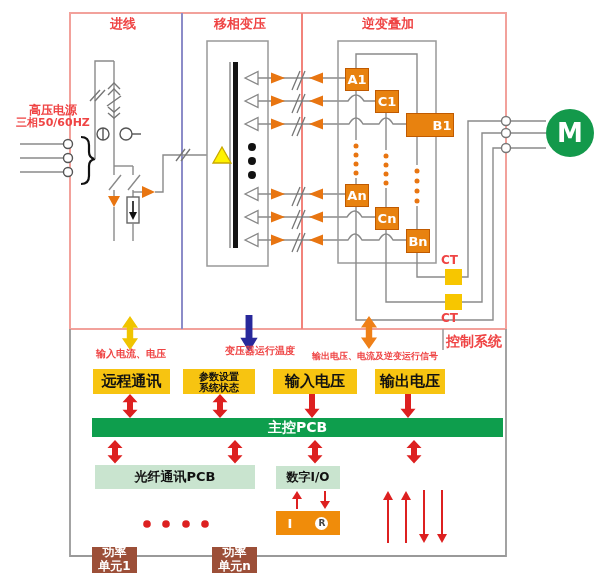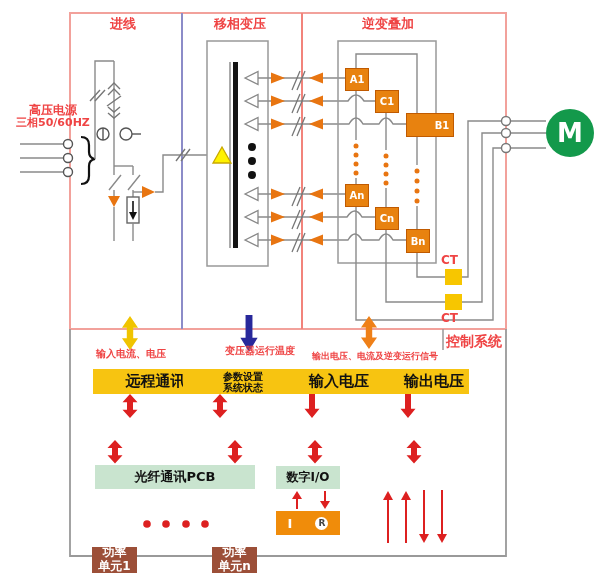--- a/index.html
+++ b/index.html
@@ -2,23 +2,23 @@
 <html><head>
 <meta charset="utf-8">
 <style>
   html,body{margin:0;padding:0;background:#fff;}
   .stage{position:relative;width:600px;height:583px;background:#fff;overflow:hidden;
          font-family:"DejaVu Sans","Liberation Sans",sans-serif;}
   .stage svg{position:absolute;left:0;top:0;}
   .lbl{position:absolute;font-weight:bold;color:#ef4444;line-height:1.1;}
   .ctr{display:flex;align-items:center;justify-content:center;text-align:center;}
   .cell{position:absolute;background:#E8820F;border:1.5px solid #C05A00;color:#fff;
-        font-weight:bold;font-size:10px;display:flex;align-items:center;justify-content:center;}
+        font-weight:bold;font-size:13px;display:flex;align-items:center;justify-content:center;}
   .ybox{position:absolute;background:#F7C411;color:#111;font-weight:bold;
-        display:flex;align-items:center;justify-content:center;text-align:center;padding-left:24px;}
+        display:flex;align-items:center;justify-content:center;text-align:center;}
   .palebar{position:absolute;background:#C9E4CF;color:#111;font-weight:bold;
         display:flex;align-items:center;justify-content:center;}
   .brown{position:absolute;background:#9C4F38;color:#fff;font-weight:bold;font-size:12px;
         display:flex;flex-direction:column;align-items:center;justify-content:center;text-align:center;line-height:1.15;margin-top:36px;}
   .greenbar{position:absolute;background:#0E9E4D;color:#fff;font-weight:bold;font-size:14px;
         display:flex;align-items:center;justify-content:center;}
   .motor{position:absolute;background:#13994B;border-radius:50%;color:#fff;font-weight:bold;
         font-size:26px;display:flex;align-items:center;justify-content:center;}
   .iobox{position:absolute;background:#F08C0A;display:flex;align-items:center;
         justify-content:space-around;color:#fff;font-weight:bold;font-size:13px;}
@@ -240,20 +240,21 @@
   <div class="ybox" style="left:93px;top:369px;width:77px;height:25px;font-size:15px;">远程通讯</div>
   <div class="ybox" style="left:183px;top:369px;width:72px;height:25px;font-size:10px;line-height:1.1;">
     <div>
       <div>参数设置</div>
       <div>系统状态</div>
     </div>
   </div>
   <div class="ybox" style="left:273px;top:369px;width:84px;height:25px;font-size:15px;">输入电压</div>
   <div class="ybox" style="left:375px;top:369px;width:70px;height:25px;font-size:15px;">输出电压</div>
 
+  <div class="greenbar" style="left:92px;top:418px;width:411px;height:19px;">主控PCB</div>
 
   <div class="palebar" style="left:276px;top:466px;width:64px;height:23px;font-size:12px;">数字I/O</div>
   <div class="palebar" style="left:95px;top:465px;width:160px;height:24px;font-size:13px;">光纤通讯PCB</div>
 
   <div class="brown" style="left:92px;top:511px;width:45px;height:26px;">
     <div>功率</div>
     <div>单元1</div>
   </div>
   <div class="brown" style="left:212px;top:511px;width:45px;height:26px;">
     <div>功率</div>

